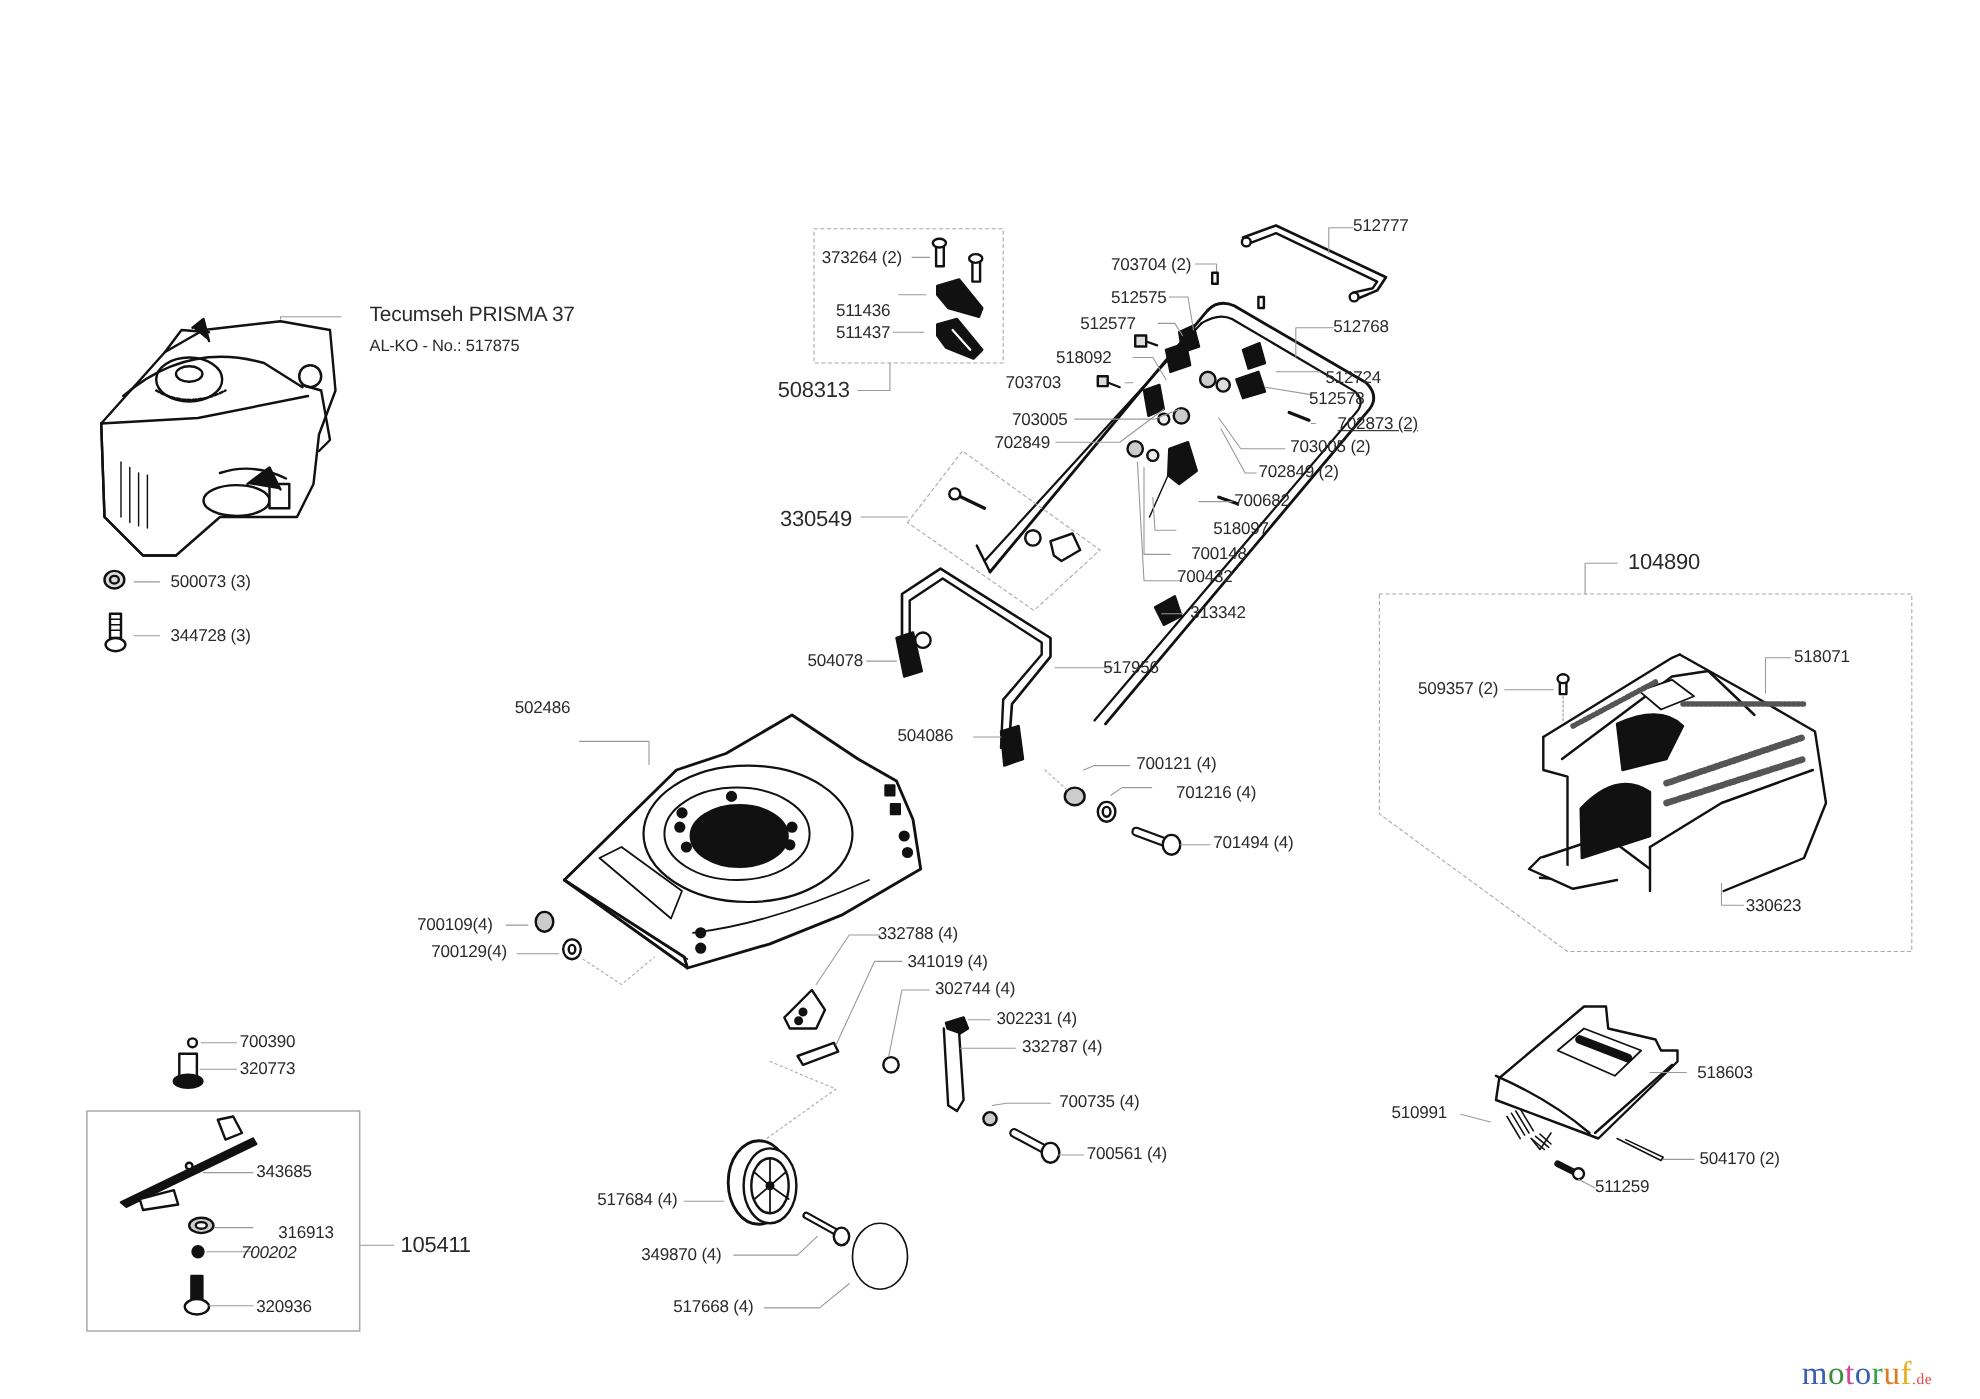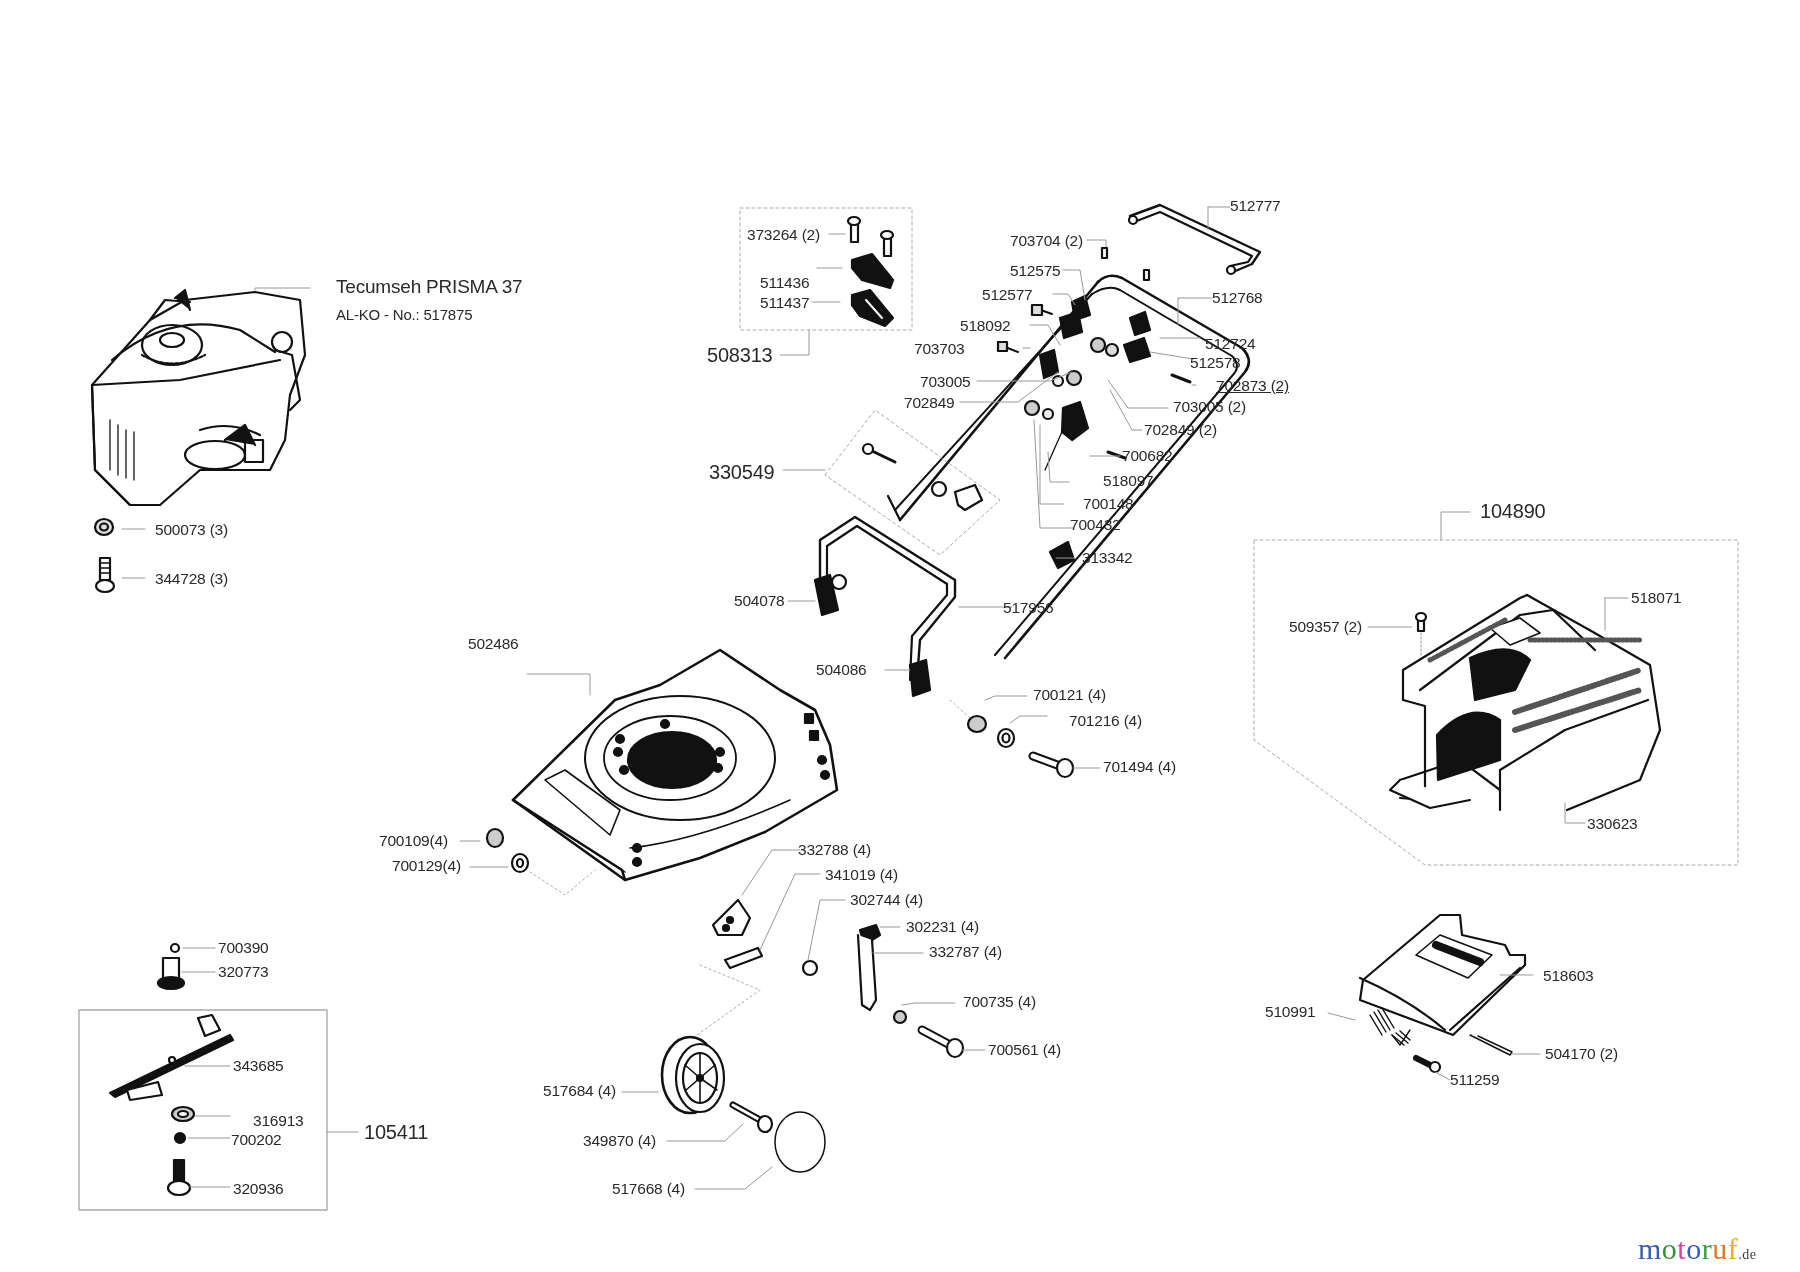--- a/index.html
+++ b/index.html
@@ -4,21 +4,21 @@
 <style>
   html,body{margin:0;padding:0;background:#fff;}
   body{width:1800px;height:1272px;position:relative;overflow:hidden;font-family:"Liberation Sans",sans-serif;color:#2a2a2a;}
   .lbl{position:absolute;font-size:15.5px;white-space:nowrap;letter-spacing:-0.2px;}
   .lbl.big{font-size:20px;}
   .lbl.title{font-size:19px;}
   .lbl.sub{font-size:15px;}
   svg.draw{position:absolute;left:0;top:0;}
   .logo{position:absolute;left:1638px;top:1232px;font-family:"Liberation Serif",serif;font-size:30px;letter-spacing:0.5px;}
   .logo span{display:inline-block;}
-  .logo .de{font-size:14px;color:#404040;}
+  .logo .de{font-size:14px;color:#ef4444;}
 </style>
 </head>
 <body>
 
 <svg class="draw" width="1800" height="1272" viewBox="0 0 1800 1272" fill="none" stroke="#111" stroke-width="2.2" stroke-linejoin="round" stroke-linecap="round">
 
   <g>
     <path d="M92 385 L150 320 L185 300 L255 292 L300 300 L305 355 L290 395 L285 440 L270 470 L200 470 L160 505 L130 505 L95 470 Z" fill="#fff"></path>
     <path d="M92 385 L95 470 L130 505 L160 505"></path>
     <path d="M150 320 L165 300 L190 302"></path>
@@ -377,21 +377,21 @@
 <div class="lbl" style="left:988px;top:1041px;">700561 (4)</div>
 
 <div class="lbl" style="left:543px;top:1082px;">517684 (4)</div>
 <div class="lbl" style="left:583px;top:1132px;">349870 (4)</div>
 <div class="lbl" style="left:612px;top:1180px;">517668 (4)</div>
 
 <div class="lbl" style="left:218px;top:939px;">700390</div>
 <div class="lbl" style="left:218px;top:963px;">320773</div>
 <div class="lbl" style="left:233px;top:1057px;">343685</div>
 <div class="lbl" style="left:233px;top:1112px;margin-left:20px;">316913</div>
-<div class="lbl" style="left:231px;top:1131px;">700202</div>
+<div class="lbl" style="left:219px;top:1131px;font-style:italic;">700202</div>
 <div class="lbl" style="left:233px;top:1180px;">320936</div>
 <div class="lbl big" style="left:364px;top:1121px;">105411</div>
 
 <div class="lbl big" style="left:1480px;top:500px;">104890</div>
 <div class="lbl" style="left:1289px;top:618px;">509357 (2)</div>
 <div class="lbl" style="left:1631px;top:589px;">518071</div>
 <div class="lbl" style="left:1587px;top:815px;">330623</div>
 
 <div class="lbl" style="left:1543px;top:967px;">518603</div>
 <div class="lbl" style="left:1265px;top:1003px;">510991</div>

